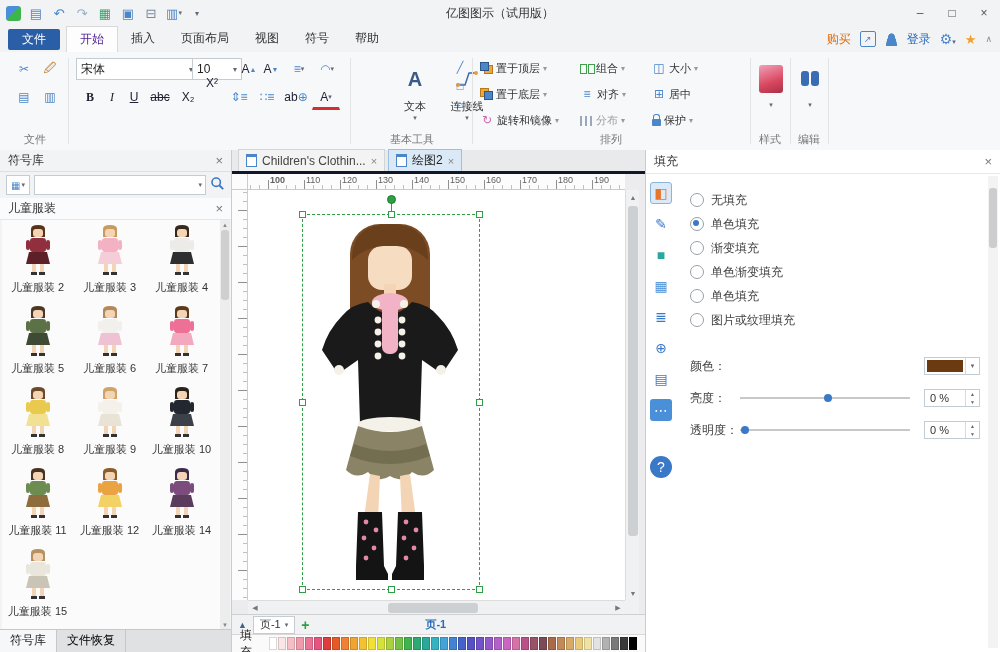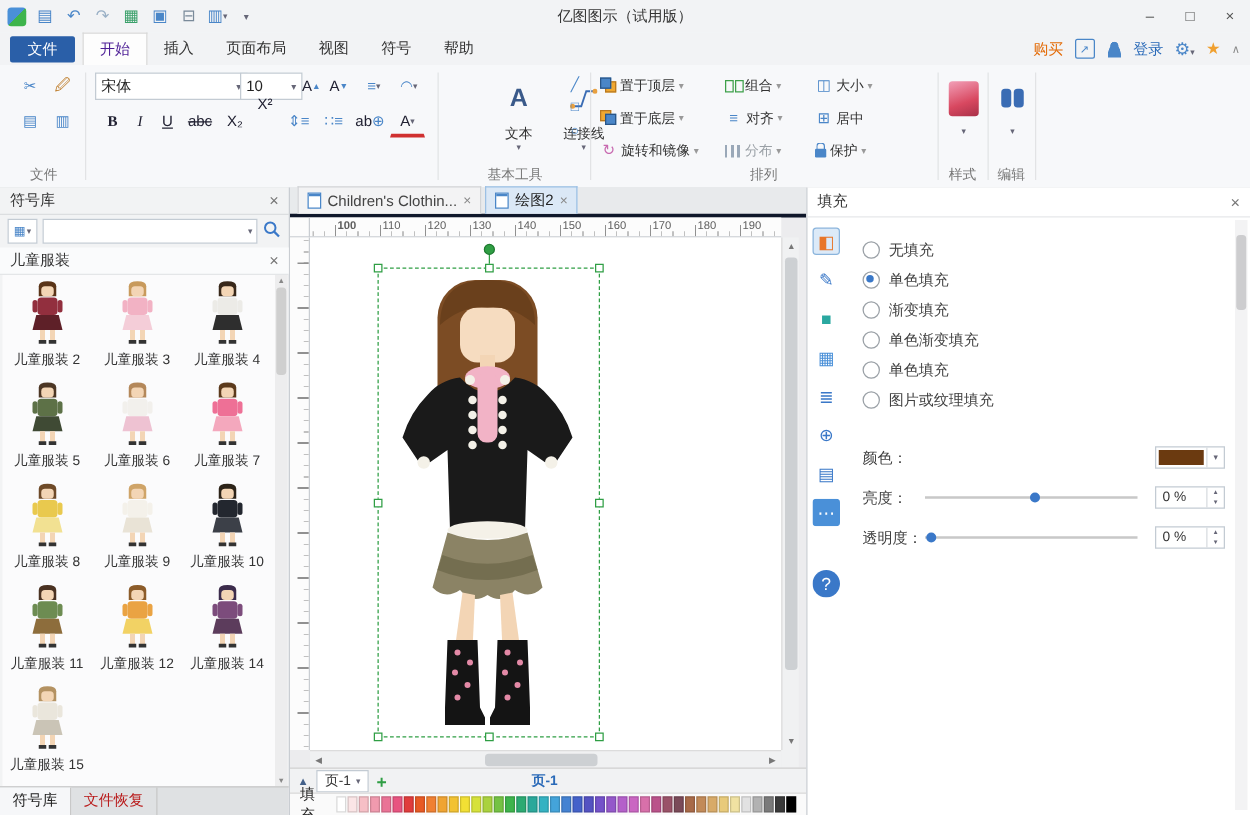--- a/index.html
+++ b/index.html
@@ -73,21 +73,21 @@
   .sec-head{position:absolute;left:0;top:48px;width:100%;height:22px;background:#fafbfc;border-bottom:1px solid #e4e6e8;display:flex;align-items:center;padding:0 8px;box-sizing:border-box;font-size:12px;color:#333;}
   .lib-grid{position:absolute;left:2px;top:70px;width:218px;height:410px;display:grid;grid-template-columns:repeat(3,71px);grid-auto-rows:80px;gap:1px;background:#fbfbfc;}
   .lib-item{display:flex;flex-direction:column;align-items:center;padding-top:4px;box-sizing:border-box;}
   .lib-item.selected{background:#cfe3f7;outline:1px solid #7fb0e0;}
   .lib-thumb{height:56px;display:flex;align-items:flex-start;justify-content:center;}
   .lib-label{font-size:11px;color:#333;white-space:nowrap;}
   .lib-scroll{position:absolute;right:1px;top:70px;width:10px;height:410px;background:#ededee;}
   .sarrow{position:absolute;left:0;width:10px;height:10px;font-size:6px;color:#888;display:flex;align-items:center;justify-content:center;}
   .lib-thumbbar{position:absolute;left:1px;top:10px;width:8px;height:70px;background:#cfcfcf;border-radius:3px;}
   .bottabs{position:absolute;left:0;bottom:0;width:100%;height:22px;background:#dfe1e3;border-top:1px solid #c8c8c8;display:flex;}
-  .bottab{padding:0 10px;line-height:21px;font-size:12px;color:#b91c1c;border-right:1px solid #c8c8c8;}
+  .bottab{padding:0 10px;line-height:21px;font-size:12px;color:#000000;border-right:1px solid #c8c8c8;}
   .bottab.active{background:#f6f7f9;color:#222;}
 
   
   .center{position:absolute;left:232px;top:150px;width:413px;height:502px;background:#ececee;}
   .doctabs{position:absolute;left:0;top:0;width:100%;height:24px;background:#e8eaec;border-bottom:3px solid #0f172a;display:flex;align-items:flex-end;padding-left:6px;box-sizing:border-box;}
   .dtab{height:21px;display:flex;align-items:center;gap:5px;padding:0 7px;font-size:12px;background:#f3f3f4;border:1px solid #d2d4d6;border-bottom:none;margin-right:3px;color:#444;}
   .dtab.active{background:#dbe8f6;border-color:#9cc0e4;color:#222;}
   .page-ic{width:9px;height:11px;background:#fff;border:1px solid #4a86c8;box-shadow:inset 0 2px 0 #4a86c8;}
   .tabx{color:#888;font-size:11px;}
   .hruler{position:absolute;left:16px;top:24px;width:377px;height:16px;background:#fcfcfc;border-bottom:1px solid #c9cdd2;box-sizing:border-box;

